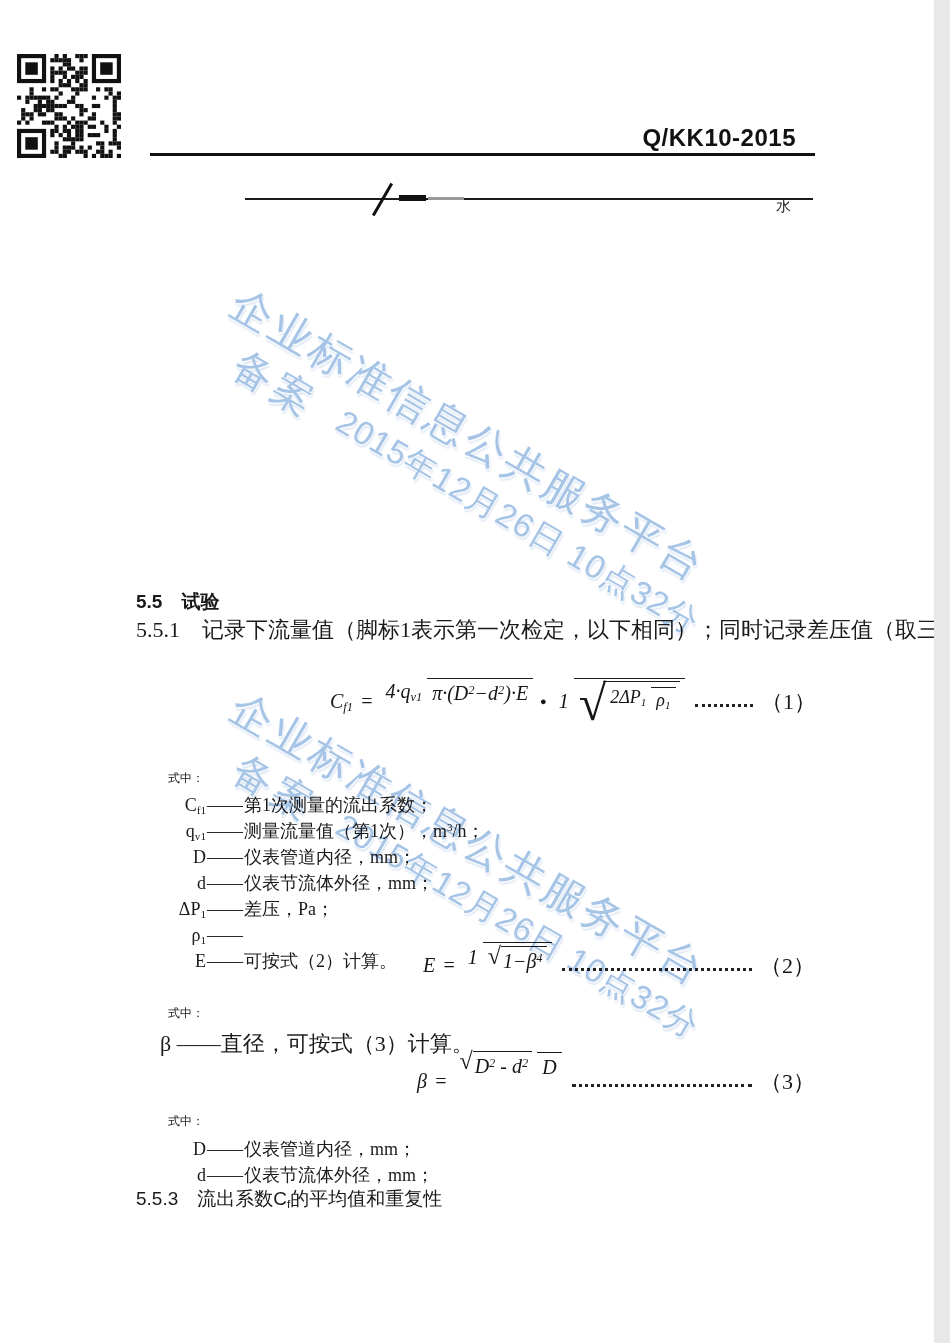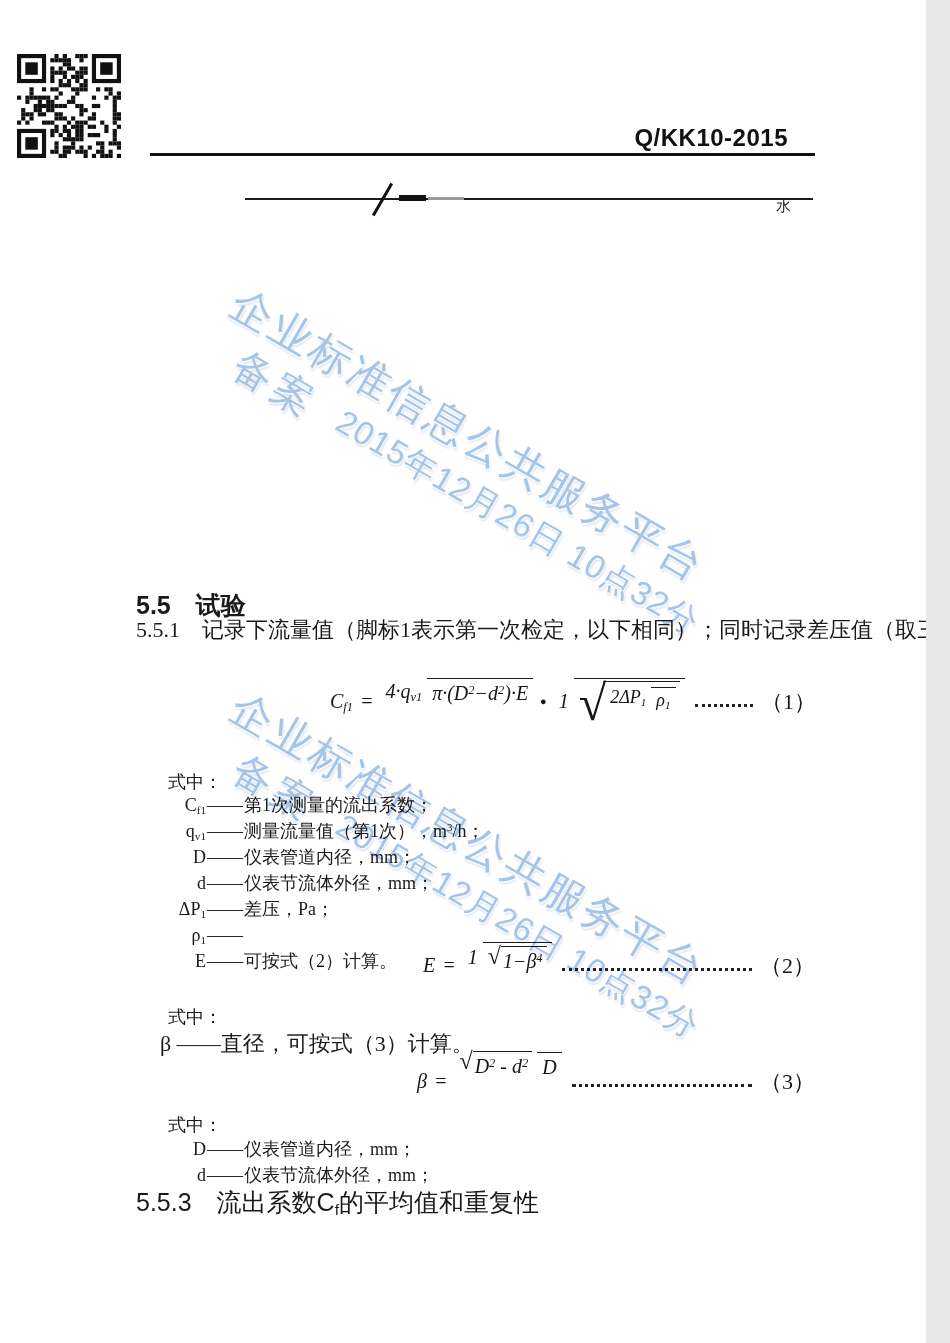--- a/index.html
+++ b/index.html
@@ -1,37 +1,37 @@
 <!DOCTYPE html>
 <html><head>
 <meta charset="utf-8">
 <style>
   html,body{margin:0;padding:0;background:#e8e8e8;}
   .page{position:relative;width:926px;height:1343px;background:#ffffff;overflow:hidden;
-        font-family:"Liberation Serif","DejaVu Serif",serif;color:#1a1a1a;}
+        font-family:"Liberation Serif","DejaVu Serif",serif;color:#1a1a1a;padding-left:8px;}
   .abs{position:absolute;white-space:nowrap;}
 
   
   .qr{position:absolute;left:17px;top:53px;width:104px;height:106px;}
   .doc-number{position:absolute;right:138px;top:124px;font-family:"Liberation Sans","DejaVu Sans",sans-serif;
               font-size:24px;font-weight:600;letter-spacing:0.5px;color:#111;}
   .header-rule{position:absolute;left:150px;top:153px;width:665px;height:3px;background:#111;}
 
   
   .pipe-line{position:absolute;left:245px;top:198px;width:568px;height:2px;background:#1c1c1c;}
   .pipe-slash{position:absolute;left:381px;top:181px;width:3px;height:37px;background:#111;transform:rotate(30deg);}
   .pipe-bar{position:absolute;left:399px;top:195px;width:27px;height:6px;background:#111;}
   .pipe-tail{position:absolute;left:428px;top:197px;width:36px;height:3px;background:#9a9a9a;}
   .water-label{position:absolute;left:776px;top:197px;font-size:15px;color:#222;}
 
   
   .h-sans{font-family:"Liberation Sans","DejaVu Sans",sans-serif;}
   .t18{font-size:22px;}
-  .t19{font-size:25px;}
-  .where{position:absolute;font-size:18px;}
+  .t19{font-size:19px;}
+  .where{position:absolute;font-size:12px;}
   .def-block{position:absolute;left:136px;}
   .def-row{display:flex;height:26px;line-height:22px;font-size:18px;}
   .def-row .sym{width:70px;text-align:right;}
   .def-row .dash{padding:0 1px;}
   sub{font-size:0.62em;vertical-align:-0.25em;line-height:0;}
   sup{font-size:0.62em;vertical-align:0.5em;line-height:0;}
 
   
   .formula{position:absolute;display:flex;align-items:flex-start;font-size:20px;font-style:italic;color:#161616;}
   .frac{display:inline-flex;flex-direction:row;align-items:center;text-align:center;}

